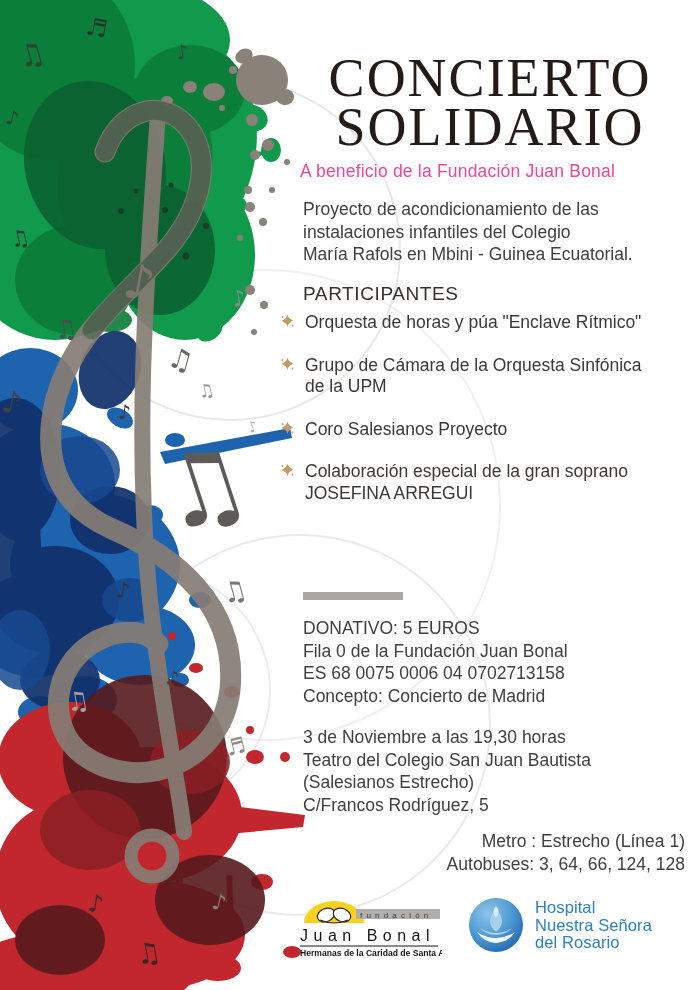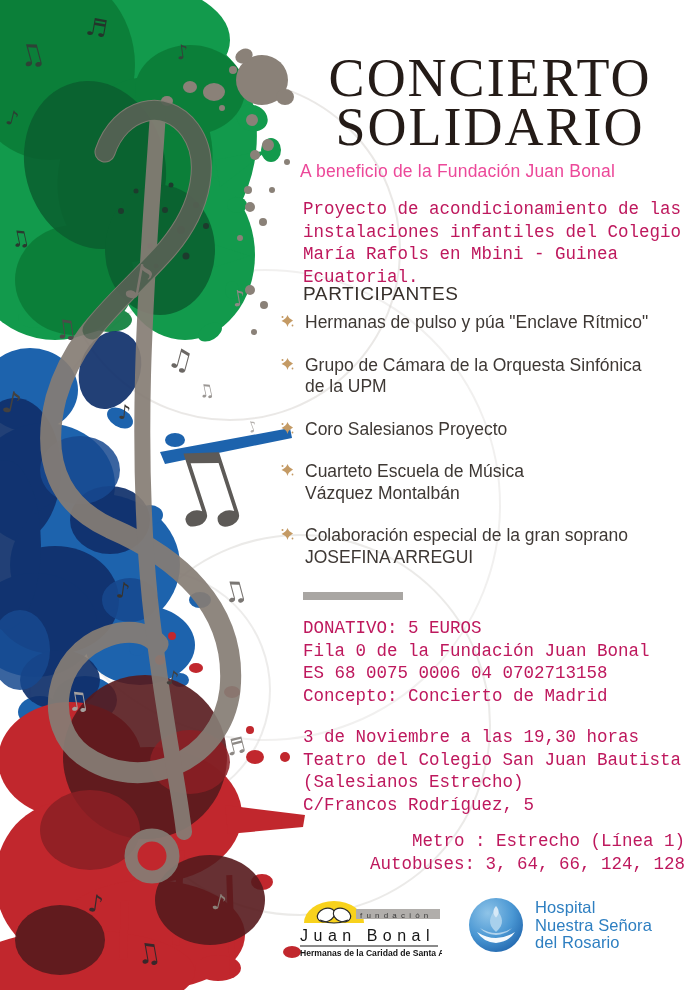--- a/index.html
+++ b/index.html
@@ -31,21 +31,21 @@
     color:#241b17;
     white-space:nowrap;
   }
   .subtitle {
     margin-top:9px;
     text-align:left;
     font-size:17.5px;
     letter-spacing:0.2px;
     color:#ec4899;
   }
-  .bodytext { font-size:17.5px; line-height:22.5px; color:#be185d;font-family:Liberation Mono, monospace; }
+  .bodytext { font-size:17.5px; line-height:22.5px; color:#404040; }
   .multiline { white-space:pre-line; }
   .project-block { top:198px; }
   .participants-heading {
     position:absolute; left:303px; top:283px;
     font-size:19px; letter-spacing:0.6px; color:#37302b;
   }
   .participants-list { position:absolute; left:281px; top:312px; width:404px; list-style:none; }
   .participants-list li { position:relative; padding-left:24px; margin-bottom:21px; font-size:17.5px; line-height:21.5px; color:#3e3834; }
   .bullet-splat { position:absolute; left:0; top:3px; width:13px; height:13px; }
   .divider { position:absolute; left:303px; top:592px; width:100px; height:8px; background:#a9a6a3; }
@@ -248,21 +248,21 @@
 
 <div class="participants-heading">PARTICIPANTES</div>
 
 <ul class="participants-list">
   <li>
     <svg class="bullet-splat" viewBox="0 0 13 13">
         <path d="M6.5,0 C7.5,3 9,3.5 12,5.5 C9.5,7.5 7.5,8 6.5,12 C5.5,8 3.5,7.5 0.5,6 C3.5,4.5 5.5,3 6.5,0" fill="#c49a64"></path>
         <circle cx="1.5" cy="2" r="1" fill="#c49a64"></circle>
         <circle cx="11.5" cy="10.5" r="0.9" fill="#c49a64"></circle>
       </svg>
-    <span class="multiline">Hermanas de pulso y púa "Enclave Rítmico"</span>
+    <span class="multiline">Orquesta de horas y púa "Enclave Rítmico"</span>
   </li>
   <li>
     <svg class="bullet-splat" viewBox="0 0 13 13">
         <path d="M6.5,0 C7.5,3 9,3.5 12,5.5 C9.5,7.5 7.5,8 6.5,12 C5.5,8 3.5,7.5 0.5,6 C3.5,4.5 5.5,3 6.5,0" fill="#c49a64"></path>
         <circle cx="1.5" cy="2" r="1" fill="#c49a64"></circle>
         <circle cx="11.5" cy="10.5" r="0.9" fill="#c49a64"></circle>
       </svg>
     <span class="multiline">Grupo de Cámara de la Orquesta Sinfónica
 de la UPM</span>
   </li>
@@ -273,29 +273,20 @@
         <circle cx="11.5" cy="10.5" r="0.9" fill="#c49a64"></circle>
       </svg>
     <span class="multiline">Coro Salesianos Proyecto</span>
   </li>
   <li>
     <svg class="bullet-splat" viewBox="0 0 13 13">
         <path d="M6.5,0 C7.5,3 9,3.5 12,5.5 C9.5,7.5 7.5,8 6.5,12 C5.5,8 3.5,7.5 0.5,6 C3.5,4.5 5.5,3 6.5,0" fill="#c49a64"></path>
         <circle cx="1.5" cy="2" r="1" fill="#c49a64"></circle>
         <circle cx="11.5" cy="10.5" r="0.9" fill="#c49a64"></circle>
       </svg>
-    <span class="multiline">Cuarteto Escuela de Música
-Vázquez Montalbán</span>
-  </li>
-  <li>
-    <svg class="bullet-splat" viewBox="0 0 13 13">
-        <path d="M6.5,0 C7.5,3 9,3.5 12,5.5 C9.5,7.5 7.5,8 6.5,12 C5.5,8 3.5,7.5 0.5,6 C3.5,4.5 5.5,3 6.5,0" fill="#c49a64"></path>
-        <circle cx="1.5" cy="2" r="1" fill="#c49a64"></circle>
-        <circle cx="11.5" cy="10.5" r="0.9" fill="#c49a64"></circle>
-      </svg>
     <span class="multiline">Colaboración especial de la gran soprano
 JOSEFINA ARREGUI</span>
   </li>
 </ul>
 
 <div class="divider"></div>
 
 <div class="col bodytext donation-block">
   <div>DONATIVO: 5 EUROS</div>
   <div>Fila 0 de la Fundación Juan Bonal</div>

